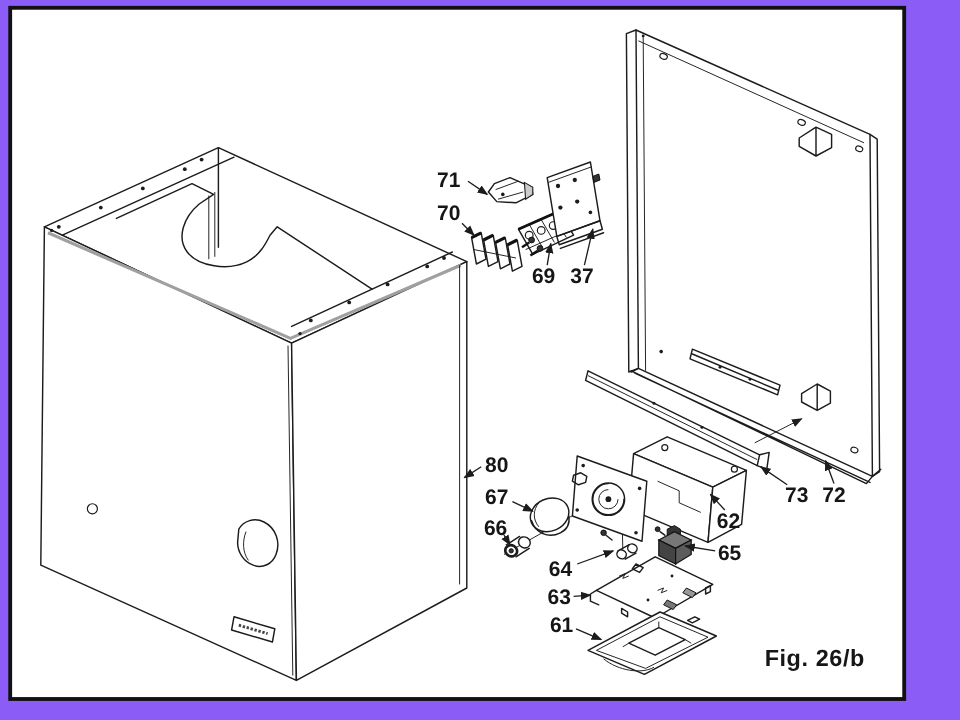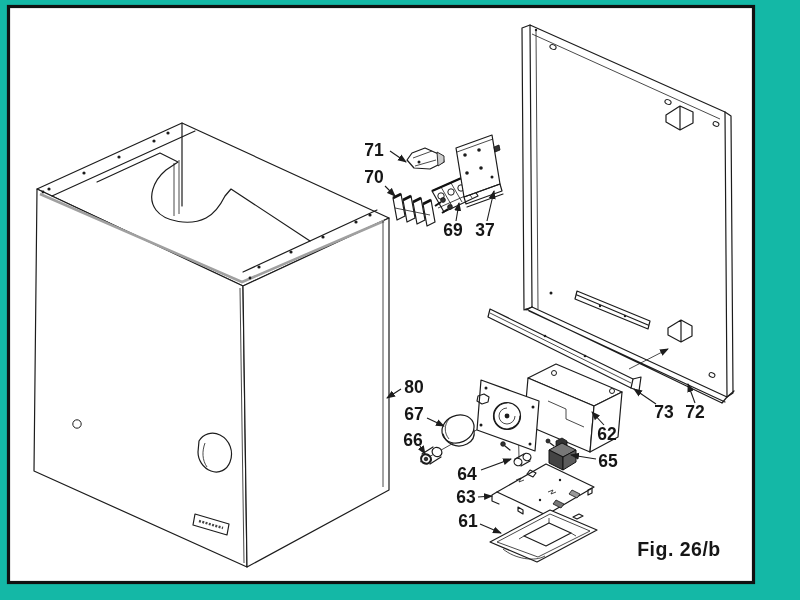--- a/index.html
+++ b/index.html
@@ -1,16 +1,16 @@
 <!DOCTYPE html>
 <html><head>
 <meta charset="utf-8">
 <style>
   html,body{margin:0;padding:0;background:#ffffff;}
-  #stage{position:relative;width:800px;height:600px;background:#14b8a6;overflow:hidden;}
+  #stage{position:relative;width:800px;height:600px;background:#8b5cf6;overflow:hidden;}
   svg{position:absolute;left:0;top:0;}
   svg .callout{font-family:"Liberation Sans",sans-serif;font-weight:bold;font-size:17.5px;fill:#161616;text-anchor:middle;dominant-baseline:central;}
   svg .caption{font-family:"Liberation Sans",sans-serif;font-weight:600;font-size:19.5px;fill:#161616;text-anchor:middle;dominant-baseline:central;letter-spacing:.5px;}
   .ln{stroke:#1c1c1c;stroke-width:1.2;fill:none;stroke-linejoin:round;stroke-linecap:round;}
   .face{stroke:#1c1c1c;stroke-width:1.2;fill:#ffffff;stroke-linejoin:round;}
   .thin{stroke:#1c1c1c;stroke-width:.8;fill:none;}
   .leader{stroke:#1c1c1c;stroke-width:1.1;fill:none;}
   .dot{fill:#1c1c1c;stroke:none;}
   .hole{stroke:#1c1c1c;stroke-width:1;fill:#ffffff;}
   .dark{fill:#333333;stroke:#111111;stroke-width:.8;}

